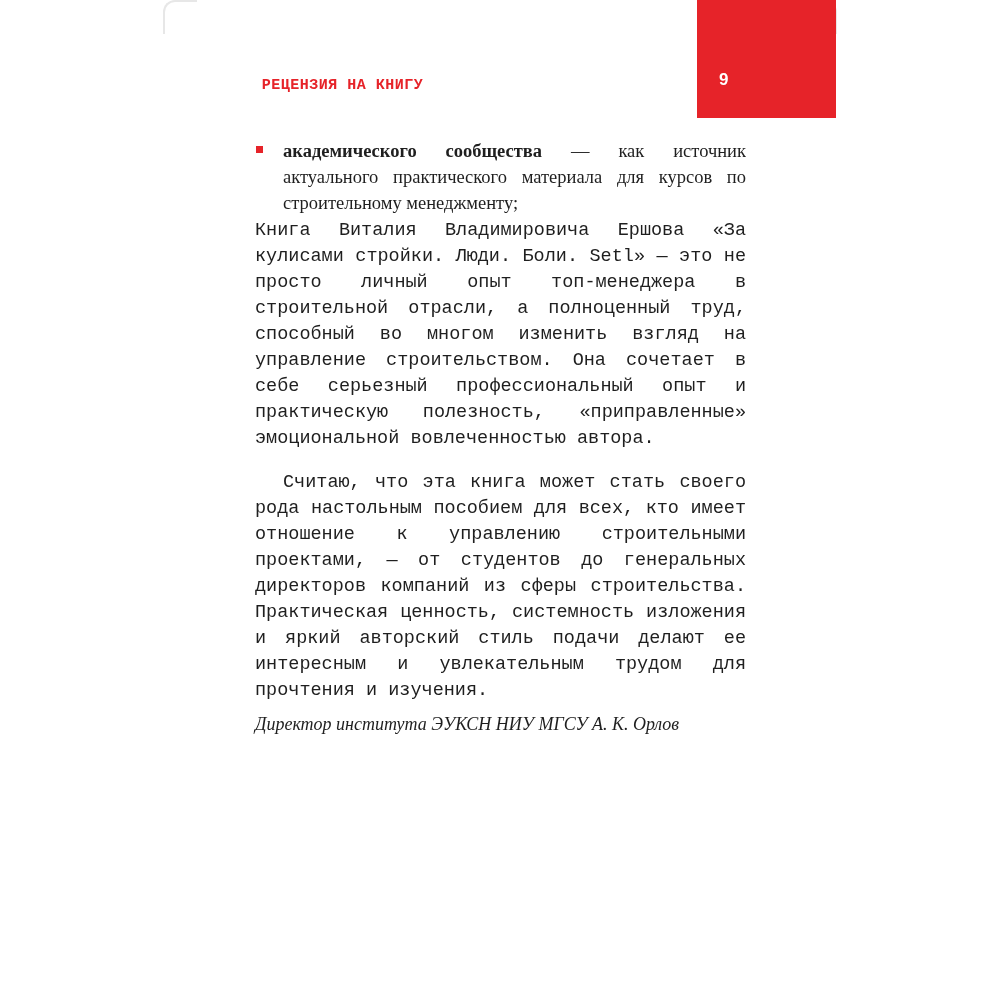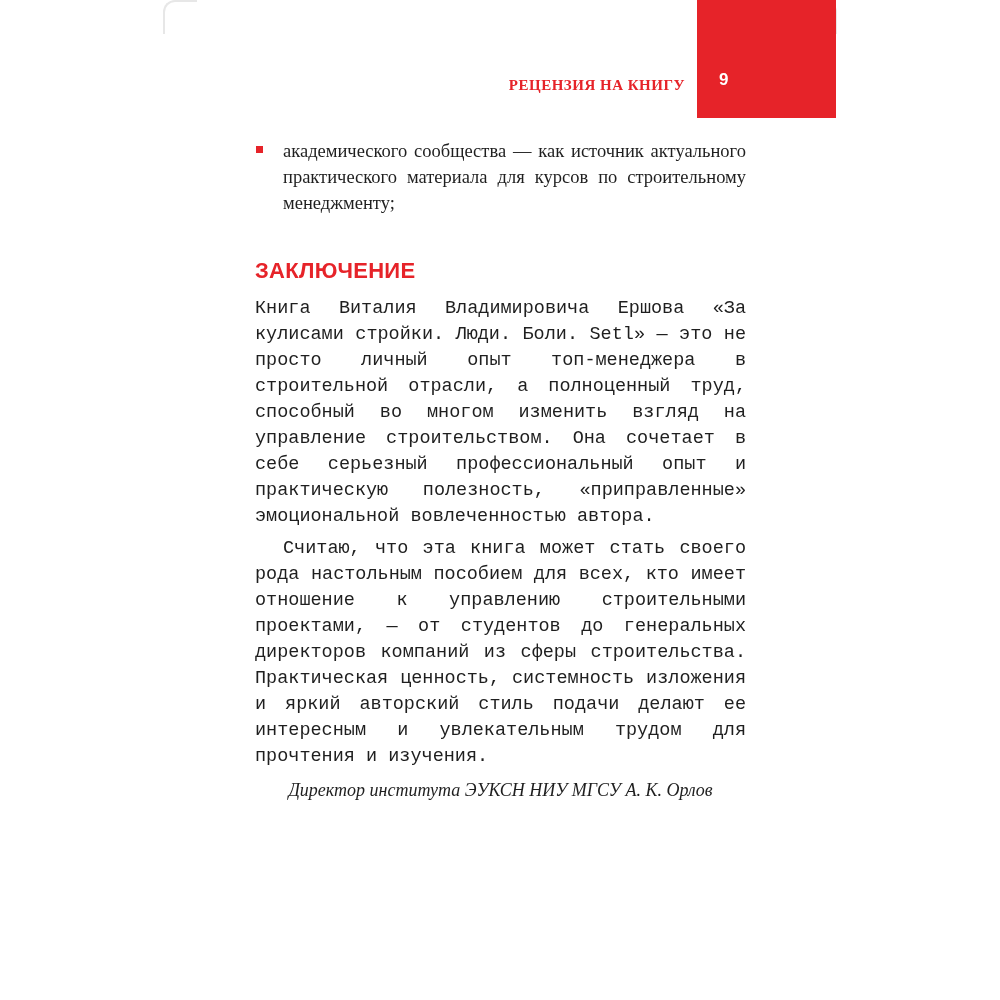--- a/index.html
+++ b/index.html
@@ -18,44 +18,44 @@
   .red-block {
     position:absolute; left:697px; top:0; width:139px; height:118px;
     background:var(--red); z-index:1;
   }
   .page-number {
     position:absolute; left:22px; top:70px;
     font-family:"Liberation Sans", sans-serif; font-weight:700;
     font-size:17px; color:#ffffff;
   }
   .header-title {
-    position:absolute; top:77px; left:0; width:685px; text-align:right;
-    font-family:Liberation Serif, serif; font-weight:700;
+    position:absolute; top:77px; left:0; width:685px; text-align:center;
+    font-family:Liberation Mono, monospace; font-weight:700;
     font-size:15px; letter-spacing:0.5px; color:var(--red); z-index:1;
   }
 
   .content {
     position:absolute; left:255px; top:138px; width:491px;
     font-size:18.5px; line-height:26px; color:var(--text);
   }
   .bullets { list-style:none; }
   .bullets li { position:relative; padding-left:28px; text-align:justify; margin-bottom:2px; }
   .bullet-square { position:absolute; left:1px; top:8px; width:7px; height:7px; background:var(--red); }
-  .bullets b { font-weight:400; }
+  .bullets b { font-weight:700; }
 
   .section-heading {
     font-family:"Liberation Sans", sans-serif; font-weight:700;
     font-size:22px; letter-spacing:0.3px; color:var(--red);
     margin-top:42px; margin-bottom:12px;
   }
   .para { text-align:justify;font-family:Liberation Mono, monospace; }
-  .para + .para { margin-top:6px; }
+  .para + .para { margin-top:18px; }
   .para.indented { text-indent:28px; }
   .signature {
-    margin-top:7px; text-align:center; font-style:italic; font-size:18px;
+    margin-top:7px; text-align:left; font-style:italic; font-size:18px;
   }
 </style>
 </head>
 <body>
 
 <div class="page">
 
   <div class="corner corner-tl"></div>
   <div class="corner corner-tr"></div>
 
@@ -67,21 +67,20 @@
 
   <div class="content">
 
     <ul class="bullets">
       <li>
         <span class="bullet-square"></span>
         <b>академического сообщества</b><span> — как источник актуального практического материала для курсов по строительному менеджменту;</span>
       </li>
     </ul>
 
-    <h2 class="section-heading">ЗАКЛЮЧЕНИЕ</h2>
 
     <p class="para">Книга Виталия Владимировича Ершова «За кулисами стройки. Люди. Боли. Setl» — это не просто личный опыт топ-менеджера в строительной отрасли, а полноценный труд, способный во многом изменить взгляд на управление строительством. Она сочетает в себе серьезный профессиональный опыт и практическую полезность, «приправленные» эмоциональной вовлеченностью автора.</p>
 
     <p class="para indented">Считаю, что эта книга может стать своего рода настольным пособием для всех, кто имеет отношение к управлению строительными проектами, — от студентов до генеральных директоров компаний из сферы строительства. Практическая ценность, системность изложения и яркий авторский стиль подачи делают ее интересным и увлекательным трудом для прочтения и изучения.</p>
 
     <p class="signature">Директор института ЭУКСН НИУ МГСУ А. К. Орлов</p>
 
   </div>
 </div>
 

